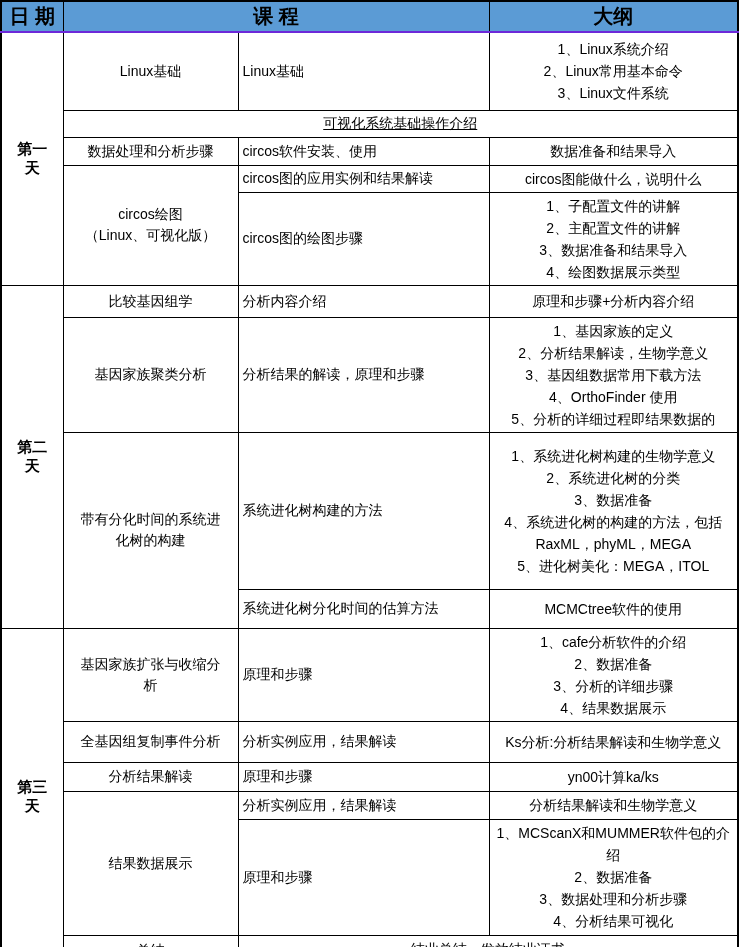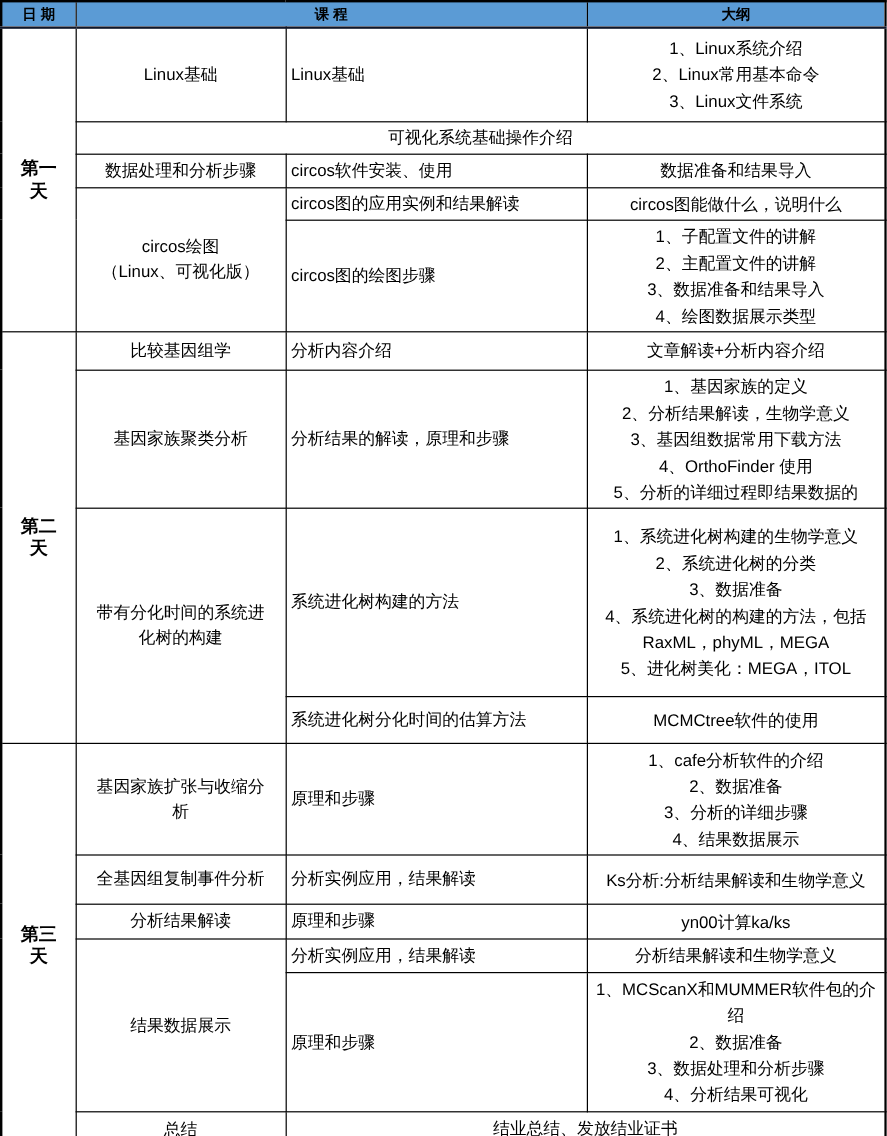--- a/index.html
+++ b/index.html
@@ -27,25 +27,25 @@
     font-size: 14px;
     font-weight: normal;
     vertical-align: middle;
     padding: 2px 6px;
     overflow: hidden;
     box-sizing: border-box;
   }
   thead th {
     background: #5B9BD5;
     font-weight: bold;
-    font-size: 12px;
+    font-size: 20px;
     text-align: center;
     height: 22px;
     padding: 1px 2px;
-    border-bottom: 2px solid #0f172a;
+    border-bottom: 2px solid #6d28d9;
   }
   td.day {
     text-align: center;
     font-weight: bold;
     font-size: 15px;
     padding: 2px 12px;
     font-family: Liberation Serif, serif;
   }
   td.group {
     text-align: center;
@@ -63,21 +63,21 @@
     text-align: center;
     white-space: pre-line;
     line-height: 22px;
     padding: 2px 4px;
   }
   td.merged-center {
     text-align: center;
   }
   
   tr.d1r1 { height: 78px;  }
-  tr.d1r2 { height: 27px;  }
+  tr.d1r2 { height: 27px; text-decoration: underline;  }
   tr.d1r3 { height: 28px;  }
   tr.d1r4 { height: 25px;  }
   tr.d1r5 { height: 93px;  }
   tr.d2r1 { height: 32px;  }
   tr.d2r2 { height: 112px; }
   tr.d2r3 { height: 157px; }
   tr.d2r4 { height: 39px;  }
   tr.d3r1 { height: 87px;  }
   tr.d3r2 { height: 41px;  }
   tr.d3r3 { height: 29px;  }
@@ -131,21 +131,21 @@
       <td class="outline">1、子配置文件的讲解
 2、主配置文件的讲解
 3、数据准备和结果导入
 4、绘图数据展示类型</td>
     </tr>
 
     <tr class="d2r1">
       <td class="day" rowspan="4">第二天</td>
       <td class="group">比较基因组学</td>
       <td class="course">分析内容介绍</td>
-      <td class="outline">文章解读+分析内容介绍</td>
+      <td class="outline">原理和步骤+分析内容介绍</td>
     </tr>
     <tr class="d2r2">
       <td class="group">基因家族聚类分析</td>
       <td class="course">分析结果的解读，原理和步骤</td>
       <td class="outline">1、基因家族的定义
 2、分析结果解读，生物学意义
 3、基因组数据常用下载方法
 4、OrthoFinder 使用
 5、分析的详细过程即结果数据的</td>
     </tr>

